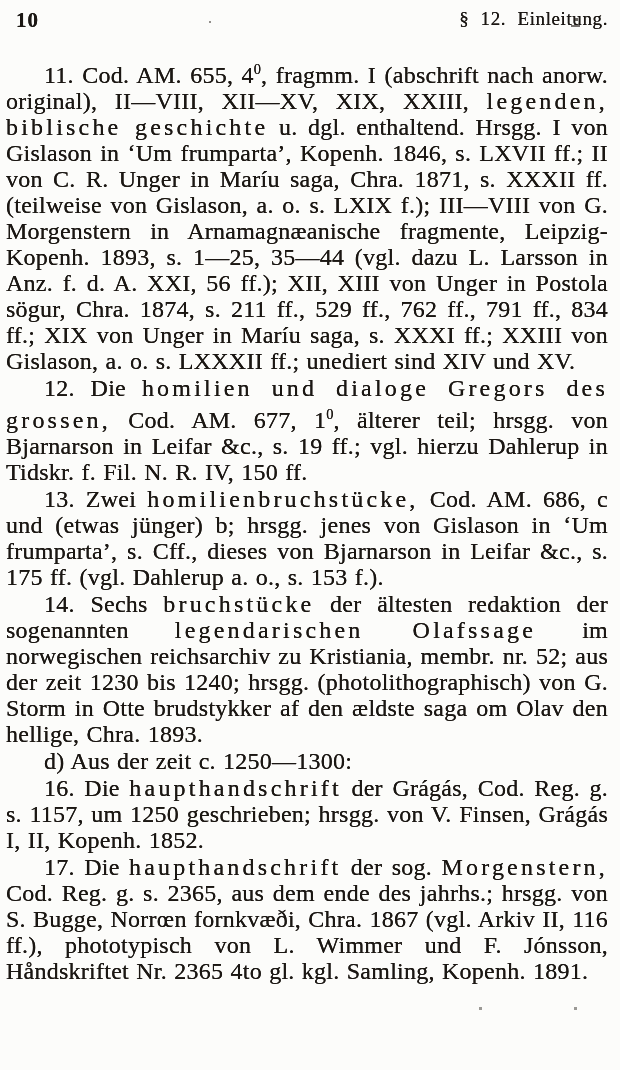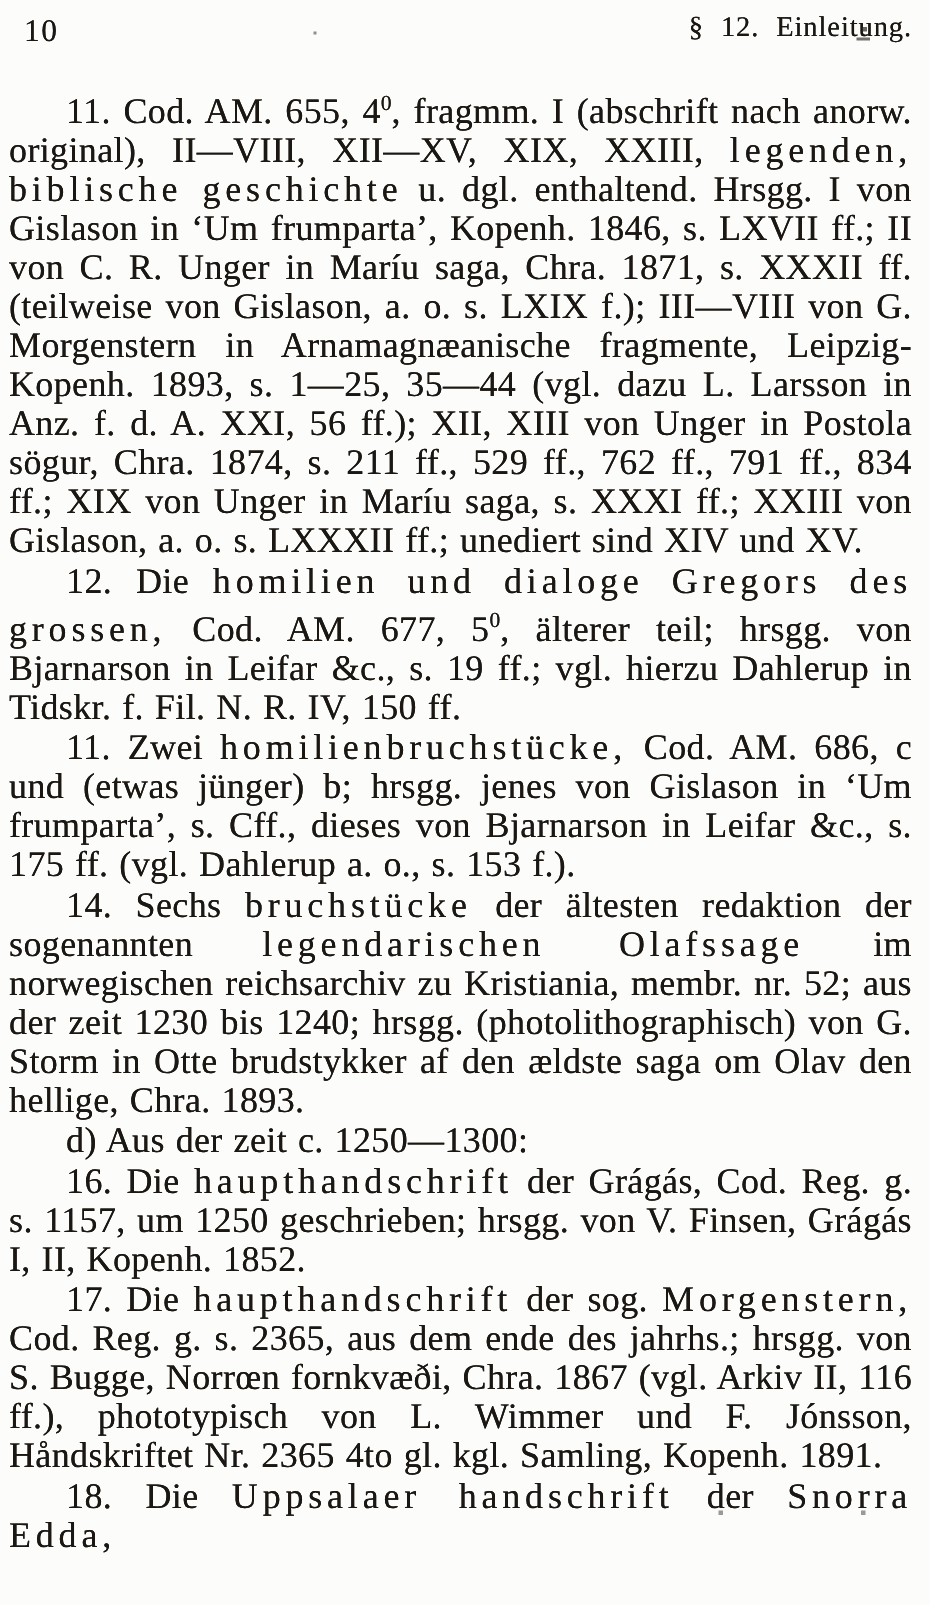--- a/index.html
+++ b/index.html
@@ -14,21 +14,21 @@
     box-sizing: border-box;
     background: var(--paper, #fcfcfa);
     color: var(--ink, #1b1713);
     padding: 8px 12px 0 6px;
     overflow: hidden;
     text-shadow: 0 0 0.4px currentColor;
   }
   .header { position: relative; height: 26px; margin-bottom: 22px; }
   .page-num {
     position: absolute; left: 10px; top: 0;
-    font-size: 21px; font-weight: 400; letter-spacing: 1px;
+    font-size: 21px; font-weight: 700; letter-spacing: 1px;
   }
   .heading {
     text-align: right; font-size: 19px;
     word-spacing: 6px; letter-spacing: 0.6px;
   }
   .text-body { font-size: 24px; line-height: 26px; letter-spacing: 0.25px; }
   .para {
     margin: 0 0 1px 0;
     text-align: justify;
     text-indent: 38px;
@@ -48,27 +48,26 @@
 <body>
 
 <div class="page" style="--ink: #1b1713; --paper: #fcfcfa;">
   <div class="header">
     <span class="page-num">10</span>
     <div class="heading">§ 12. Einleitung.</div>
   </div>
 
   <div class="text-body">
       <p class="para"><span>11. Cod. AM. 655, 4</span><span class="sup">0</span><span>, fragmm. I (abschrift nach anorw. original), II—VIII, XII—XV, XIX, XXIII, </span><span class="sp">legenden, biblische geschichte</span><span> u. dgl. enthaltend. Hrsgg. I von Gislason in ‘Um frumparta’, Kopenh. 1846, s. LXVII ff.; II von C. R. Unger in Maríu saga, Chra. 1871, s. XXXII ff. (teilweise von Gislason, a. o. s. LXIX f.); III—VIII von G. Morgenstern in Arnamagnæanische fragmente, Leipzig-Kopenh. 1893, s. 1—25, 35—44 (vgl. dazu L. Larsson in Anz. f. d. A. XXI, 56 ff.); XII, XIII von Unger in Postola sögur, Chra. 1874, s. 211 ff., 529 ff., 762 ff., 791 ff., 834 ff.; XIX von Unger in Maríu saga, s. XXXI ff.; XXIII von Gislason, a. o. s. LXXXII ff.; unediert sind XIV und XV.</span></p>
-      <p class="para"><span>12. Die </span><span class="sp">homilien und dialoge Gregors des grossen,</span><span> Cod. AM. 677, 5</span><span class="sup">0</span><span>, älterer teil; hrsgg. von Bjarnarson in Leifar &amp;c., s. 19 ff.; vgl. hierzu Dahlerup in Tidskr. f. Fil. N. R. IV, 150 ff.</span></p>
-      <p class="para"><span>11. Zwei </span><span class="sp">homilienbruchstücke,</span><span> Cod. AM. 686, c und (etwas jünger) b; hrsgg. jenes von Gislason in ‘Um frumparta’, s. Cff., dieses von Bjarnarson in Leifar &amp;c., s. 175 ff. (vgl. Dahlerup a. o., s. 153 f.).</span></p>
+      <p class="para"><span>12. Die </span><span class="sp">homilien und dialoge Gregors des grossen,</span><span> Cod. AM. 677, 1</span><span class="sup">0</span><span>, älterer teil; hrsgg. von Bjarnarson in Leifar &amp;c., s. 19 ff.; vgl. hierzu Dahlerup in Tidskr. f. Fil. N. R. IV, 150 ff.</span></p>
+      <p class="para"><span>13. Zwei </span><span class="sp">homilienbruchstücke,</span><span> Cod. AM. 686, c und (etwas jünger) b; hrsgg. jenes von Gislason in ‘Um frumparta’, s. Cff., dieses von Bjarnarson in Leifar &amp;c., s. 175 ff. (vgl. Dahlerup a. o., s. 153 f.).</span></p>
       <p class="para"><span>14. Sechs </span><span class="sp">bruchstücke</span><span> der ältesten redaktion der sogenannten </span><span class="sp">legendarischen Olafssage</span><span> im norwegischen reichsarchiv zu Kristiania, membr. nr. 52; aus der zeit 1230 bis 1240; hrsgg. (photolithographisch) von G. Storm in Otte brudstykker af den ældste saga om Olav den hellige, Chra. 1893.</span></p>
       <p class="para"><span>d) Aus der zeit c. 1250—1300:</span></p>
       <p class="para"><span>16. Die </span><span class="sp">haupthandschrift</span><span> der Grágás, Cod. Reg. g. s. 1157, um 1250 geschrieben; hrsgg. von V. Finsen, Grágás I, II, Kopenh. 1852.</span></p>
       <p class="para"><span>17. Die </span><span class="sp">haupthandschrift</span><span> der sog. </span><span class="sp">Morgenstern,</span><span> Cod. Reg. g. s. 2365, aus dem ende des jahrhs.; hrsgg. von S. Bugge, Norrœn fornkvæði, Chra. 1867 (vgl. Arkiv II, 116 ff.), phototypisch von L. Wimmer und F. Jónsson, Håndskriftet Nr. 2365 4to gl. kgl. Samling, Kopenh. 1891.</span></p>
-      <p class="para justify-last"><span>18. Die </span><span class="sp">Uppsalaer handschrift</span><span> der </span><span class="sp">Snorra Edda,</span></p>
     </div>
 
   <div class="artifact a1"></div>
   <div class="artifact a2"></div>
   <div class="artifact a3"></div>
   <div class="artifact a4"></div>
   <div class="artifact a5"></div>
 </div>
 
 </body></html>

